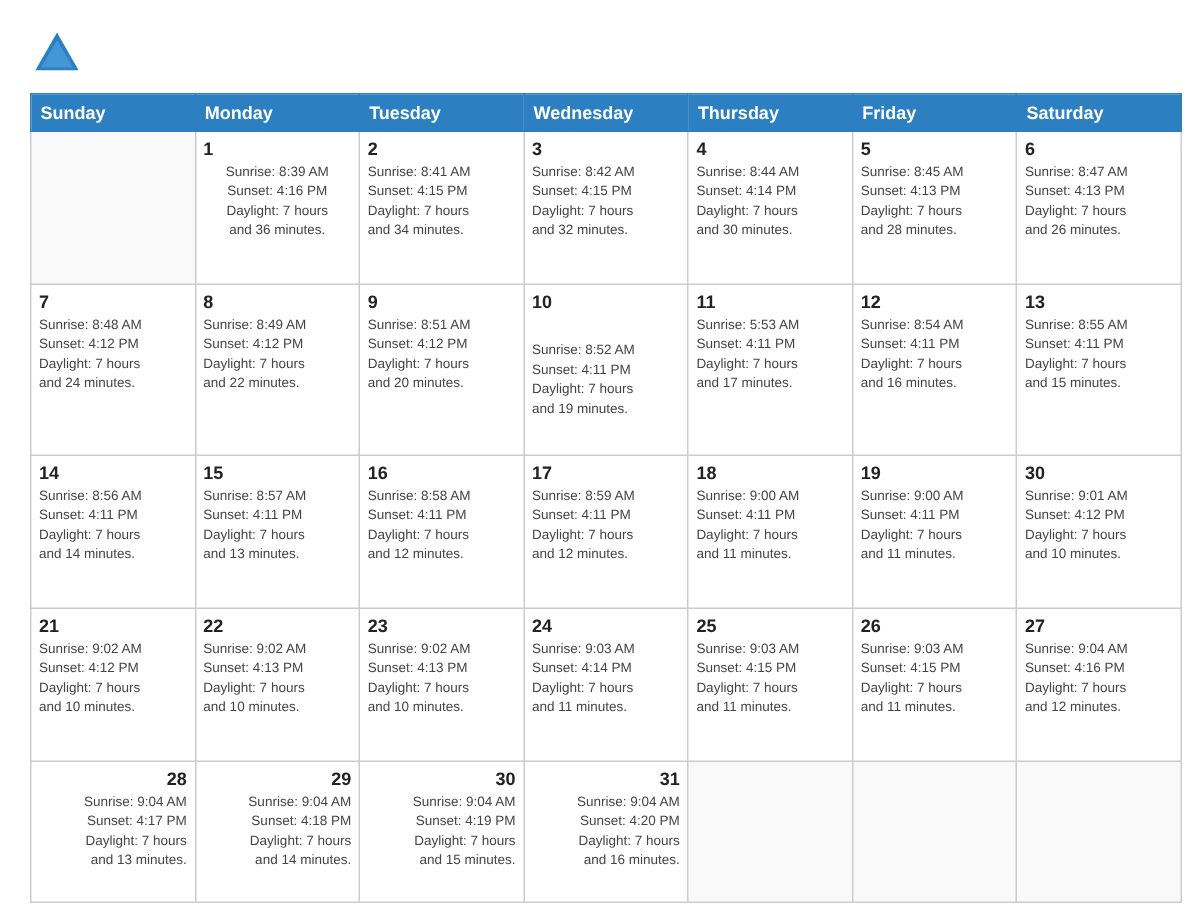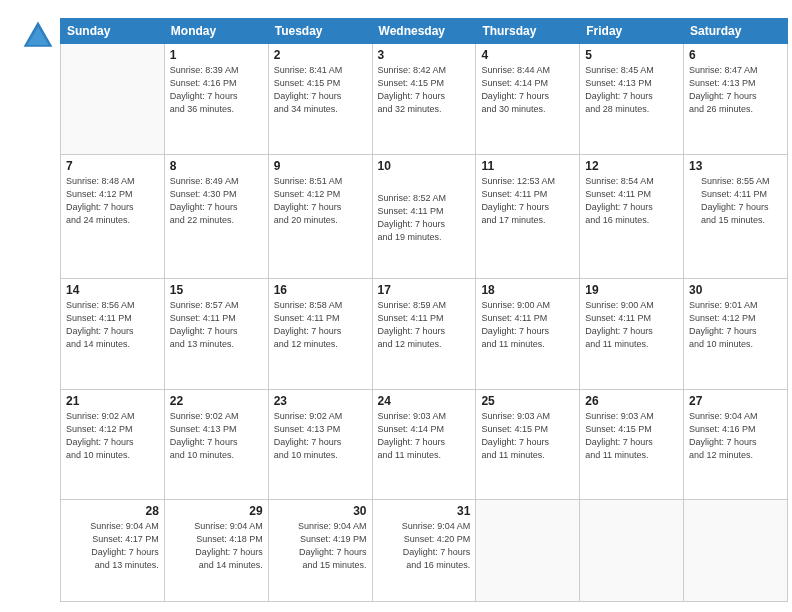--- a/index.html
+++ b/index.html
@@ -8,21 +8,21 @@
       background: #fff;
       width: 792px;
       height: 612px;
       overflow: hidden;
     }
     .page {
       width: 792px;
       height: 612px;
       padding: 18px 4px 10px 20px;
       display: flex;
-      flex-direction: row;
+      flex-direction: column;
     }
     .header {
       display: flex;
       align-items: flex-start;
       justify-content: space-between;
       margin-bottom: 8px;
     }
     .logo {
       display: flex;
       align-items: center;
@@ -136,21 +136,21 @@
           <th>Thursday</th>
           <th>Friday</th>
           <th>Saturday</th>
         </tr>
     </thead>
     <tbody id="cal-body">
     <tr>
           <td class="empty"></td>
           <td>
             <span class="day-num">1</span>
-            <div class="day-detail" style="white-space: pre-line;">Sunrise: 8:39 AM
+            <div class="day-detail" style="white-space: pre-line; text-align: center;">Sunrise: 8:39 AM
 Sunset: 4:16 PM
 Daylight: 7 hours
 and 36 minutes.</div>
           </td>
           <td>
             <span class="day-num">2</span>
             <div class="day-detail" style="white-space: pre-line;">Sunrise: 8:41 AM
 Sunset: 4:15 PM
 Daylight: 7 hours
 and 34 minutes.</div>
@@ -188,55 +188,55 @@
           <td>
             <span class="day-num">7</span>
             <div class="day-detail" style="white-space: pre-line;">Sunrise: 8:48 AM
 Sunset: 4:12 PM
 Daylight: 7 hours
 and 24 minutes.</div>
           </td>
           <td>
             <span class="day-num">8</span>
             <div class="day-detail" style="white-space: pre-line;">Sunrise: 8:49 AM
-Sunset: 4:30 PM
+Sunset: 4:12 PM
 Daylight: 7 hours
 and 22 minutes.</div>
           </td>
           <td>
             <span class="day-num">9</span>
             <div class="day-detail" style="white-space: pre-line;">Sunrise: 8:51 AM
 Sunset: 4:12 PM
 Daylight: 7 hours
 and 20 minutes.</div>
           </td>
           <td>
             <span class="day-num">10</span>
             <div class="day-detail" style="white-space: pre-line; margin-top: 19px;">Sunrise: 8:52 AM
 Sunset: 4:11 PM
 Daylight: 7 hours
 and 19 minutes.</div>
           </td>
           <td>
             <span class="day-num">11</span>
-            <div class="day-detail" style="white-space: pre-line;">Sunrise: 12:53 AM
+            <div class="day-detail" style="white-space: pre-line;">Sunrise: 5:53 AM
 Sunset: 4:11 PM
 Daylight: 7 hours
 and 17 minutes.</div>
           </td>
           <td>
             <span class="day-num">12</span>
             <div class="day-detail" style="white-space: pre-line;">Sunrise: 8:54 AM
 Sunset: 4:11 PM
 Daylight: 7 hours
 and 16 minutes.</div>
           </td>
           <td>
             <span class="day-num">13</span>
-            <div class="day-detail" style="white-space: pre-line; margin-left: 12px;">Sunrise: 8:55 AM
+            <div class="day-detail" style="white-space: pre-line;">Sunrise: 8:55 AM
 Sunset: 4:11 PM
 Daylight: 7 hours
 and 15 minutes.</div>
           </td>
         </tr>
         <tr>
           <td>
             <span class="day-num">14</span>
             <div class="day-detail" style="white-space: pre-line;">Sunrise: 8:56 AM
 Sunset: 4:11 PM

